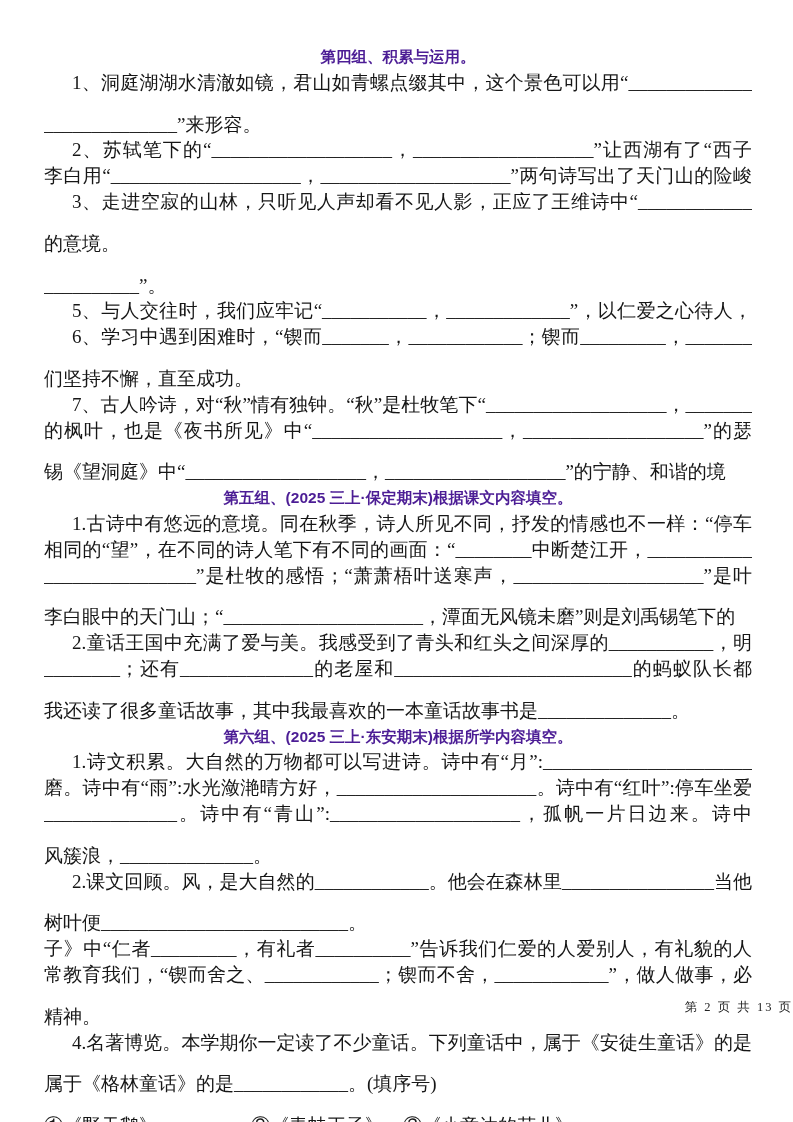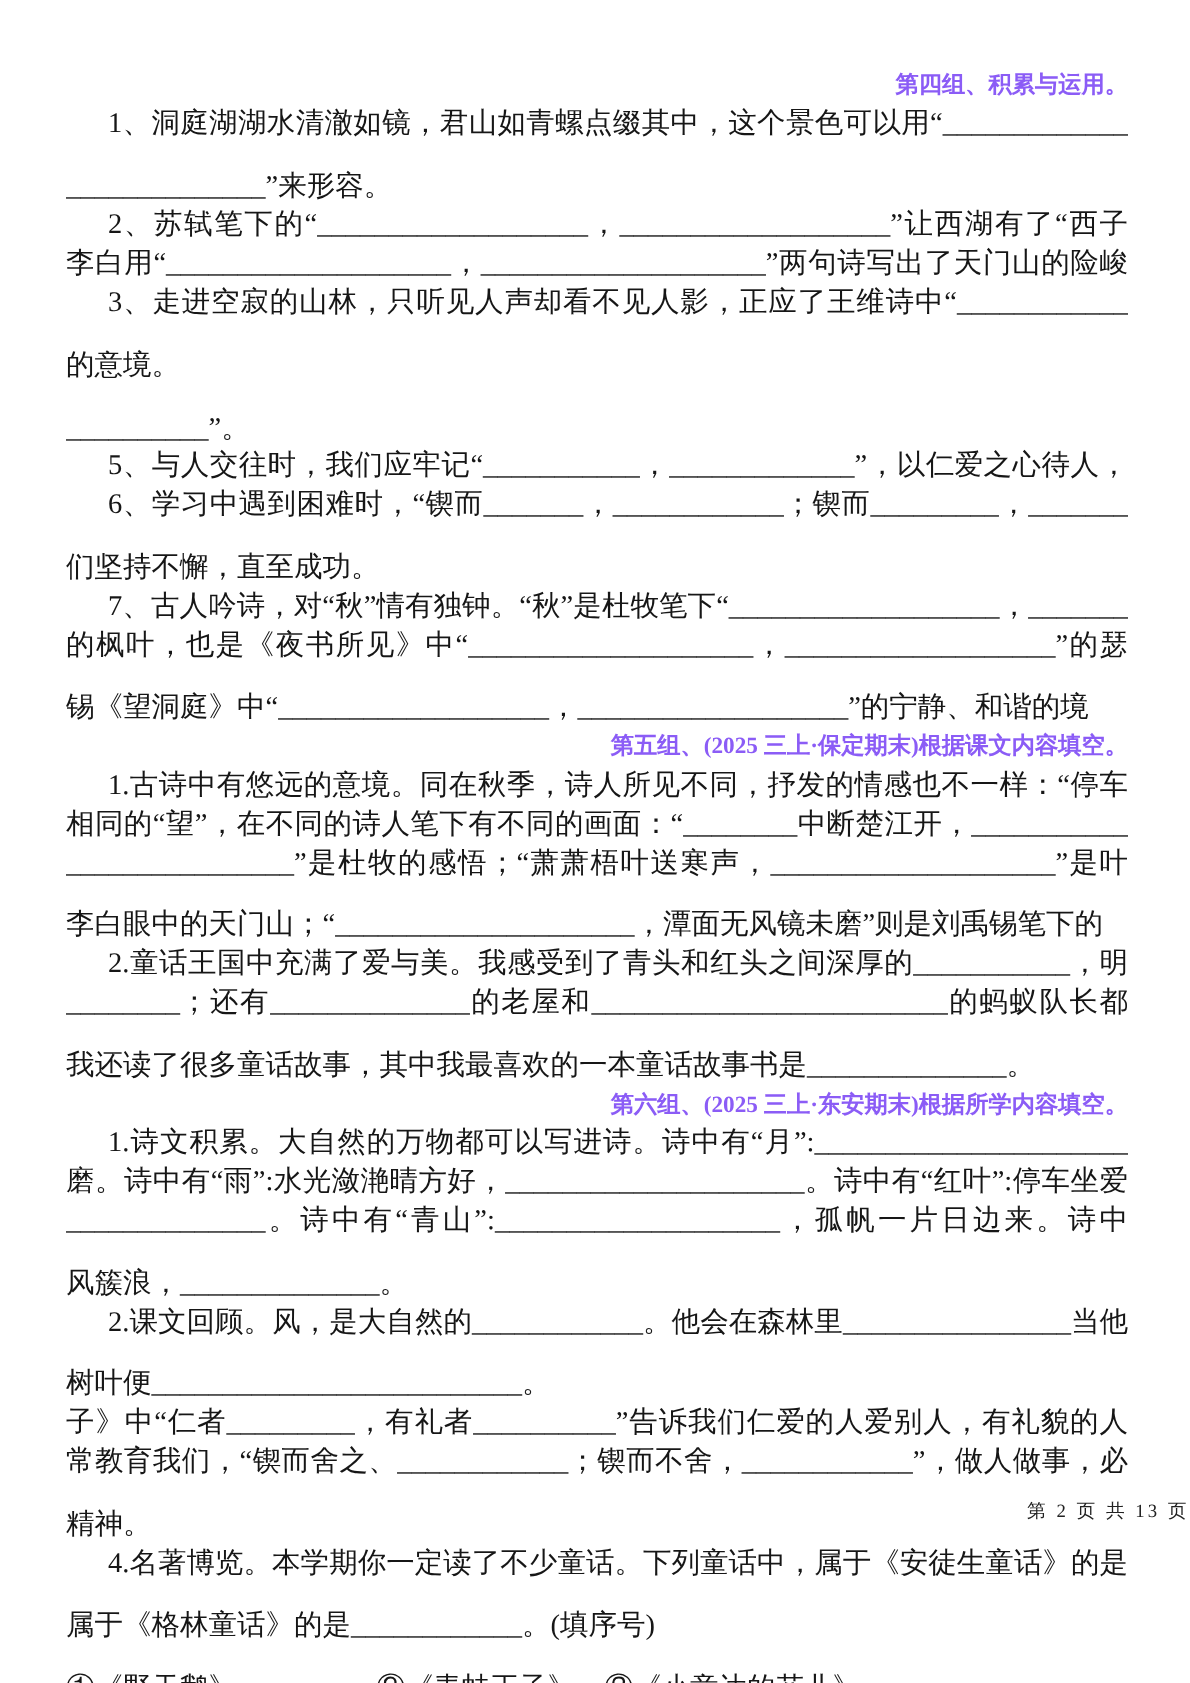--- a/index.html
+++ b/index.html
@@ -11,28 +11,28 @@
     color: #161616;
     overflow: hidden;
   }
   .doc {
     position: absolute;
     left: 44px; top: 44px;
     width: 708px;
   }
   .hd {
     margin: 0;
-    font-family: Liberation Serif, serif;
+    font-family: Liberation Sans, sans-serif;
     font-weight: 700;
     font-size: 15.5px;
     line-height: 25.8px;
     height: 25.8px;
     overflow: hidden;
-    text-align: right;
-    color: #8b5cf6;
+    text-align: center;
+    color: #4c1d95;
   }
   .ln {
     font-size: 19px;
     line-height: 25.8px;
     height: 25.8px;
     overflow: hidden;
     white-space: normal;
     word-break: break-all;
   }
   .ind { text-indent: 28px; }

